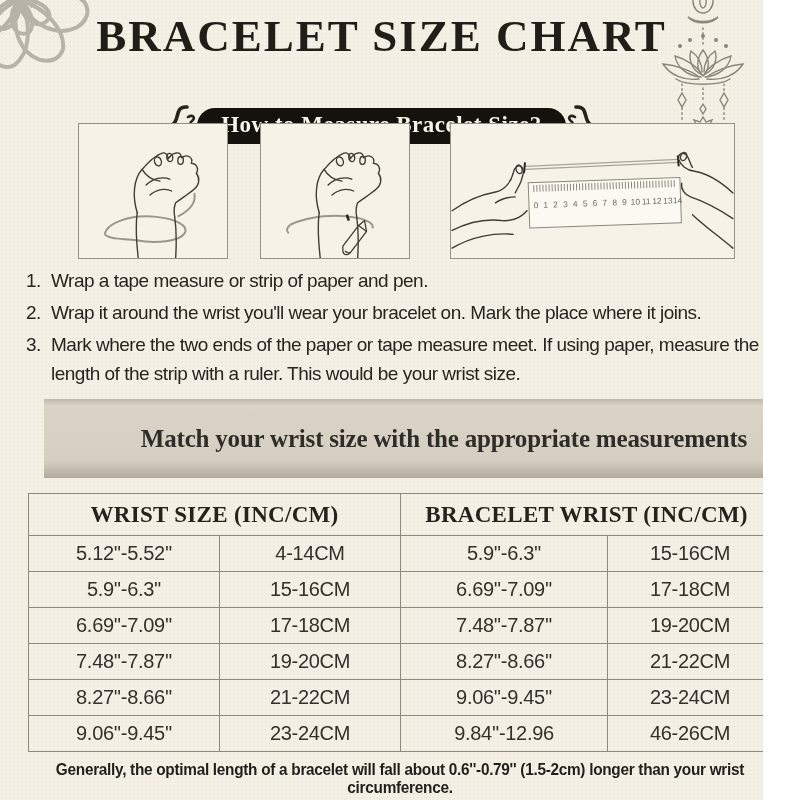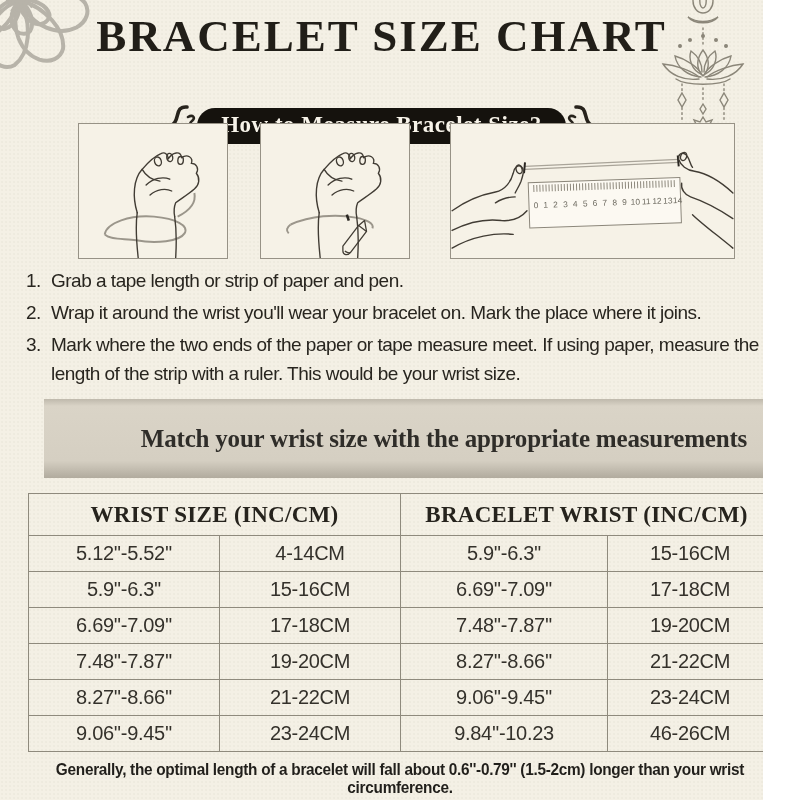--- a/index.html
+++ b/index.html
@@ -224,21 +224,21 @@
         <ellipse cx="235" cy="33" rx="3" ry="4.2" transform="rotate(20 235 33)"></ellipse>
         <path d="M285,96 C270,86 254,78 242,74 C236,72 232,66 233,60"></path>
         <path d="M285,126 C268,112 252,100 244,92"></path>
       </g>
     </svg>
   </div>
 
   <ol class="steps">
     <li>
       <span class="step-num">1.</span>
-      <span class="step-text">Grab a tape length or strip of paper and pen.</span>
+      <span class="step-text">Wrap a tape measure or strip of paper and pen.</span>
     </li>
     <li>
       <span class="step-num">2.</span>
       <span class="step-text">Wrap it around the wrist you'll wear your bracelet on. Mark the place where it joins.</span>
     </li>
     <li>
       <span class="step-num">3.</span>
       <span class="step-text">Mark where the two ends of the paper or tape measure meet. If using paper, measure the length of the strip with a ruler. This would be your wrist size.</span>
     </li>
   </ol>
@@ -287,21 +287,21 @@
       </tr>
       <tr>
         <td>8.27''-8.66''</td>
         <td>21-22CM</td>
         <td>9.06''-9.45''</td>
         <td>23-24CM</td>
       </tr>
       <tr>
         <td>9.06''-9.45''</td>
         <td>23-24CM</td>
-        <td>9.84''-10.23</td>
+        <td>9.84''-12.96</td>
         <td>46-26CM</td>
       </tr>
     </tbody>
   </table>
 
   <div class="footer-note">Generally, the optimal length of a bracelet will fall about 0.6''-0.79'' (1.5-2cm) longer than your wrist circumference.</div>
 
 </div>
 
 </body></html>

